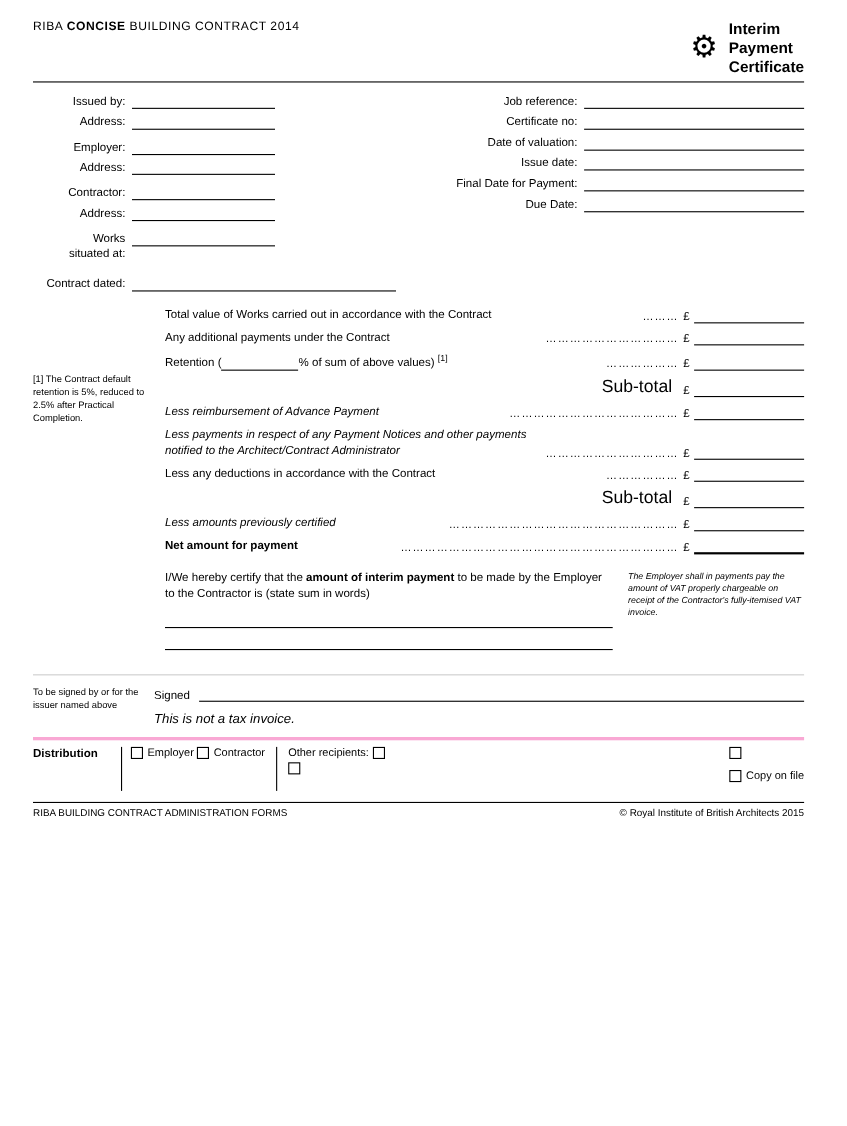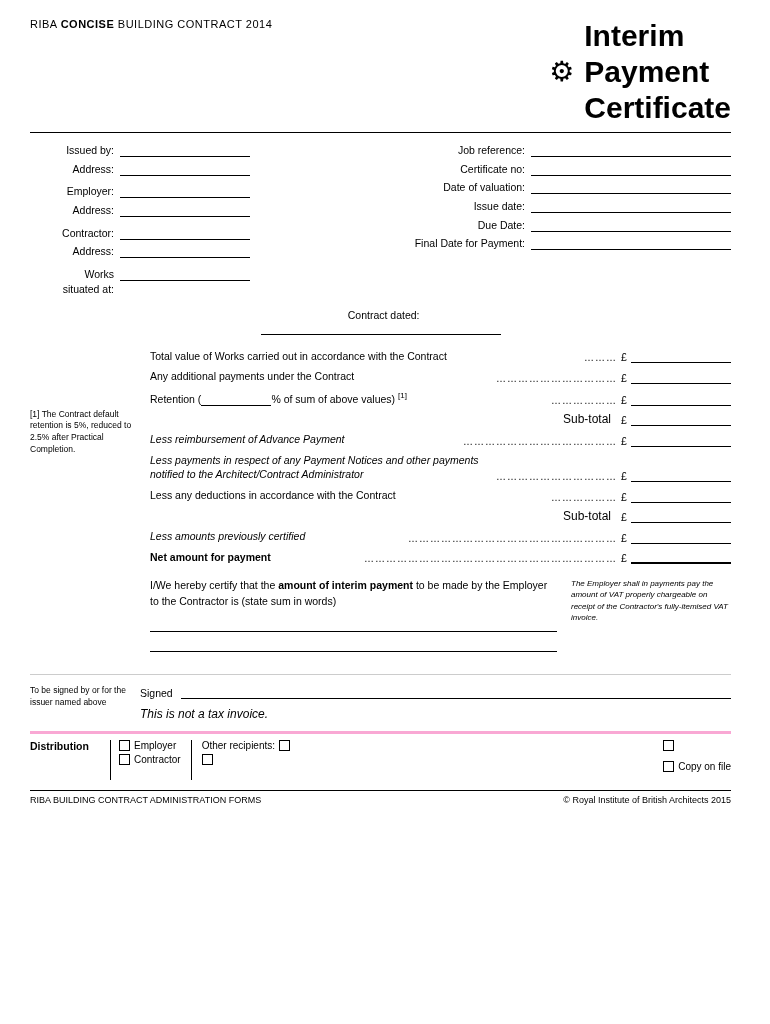--- a/index.html
+++ b/index.html
@@ -37,21 +37,21 @@
     .header-right {
       display: flex;
       align-items: center;
       gap: 10px;
     }
     .logo-icon {
       font-size: 28px;
       line-height: 1;
     }
     .title-text {
-      font-size: 30px;
+      font-size: 14px;
       font-weight: bold;
       line-height: 1.2;
     }
 
     
     .top-fields {
       display: flex;
       gap: 0;
       margin-top: 6px;
     }
@@ -94,21 +94,20 @@
       width: 200px;
       flex: none;
     }
 
     
     .contract-dated-row {
       display: flex;
       align-items: center;
       margin-top: 8px;
       margin-bottom: 14px;
-      flex-direction: column;
     }
     .contract-dated-label {
       font-size: 10.5px;
       width: 90px;
       text-align: right;
       padding-right: 6px;
     }
     .contract-dated-value {
       border-bottom: 1px solid #000;
       width: 240px;
@@ -160,21 +159,21 @@
       height: 14px;
       flex-shrink: 0;
     }
     .subtotal-row {
       display: flex;
       justify-content: flex-end;
       align-items: flex-end;
       margin-bottom: 6px;
     }
     .subtotal-label {
-      font-size: 12px;
+      font-size: 16px;
       margin-right: 6px;
     }
 
     
     .footnote {
       position: absolute;
       left: -120px;
       top: 60px;
       width: 105px;
       font-size: 8.5px;
@@ -276,21 +275,21 @@
     .dist-content {
       display: flex;
       flex: 1;
       gap: 0;
       align-items: flex-start;
       border-left: 1px solid #000;
       padding-left: 8px;
     }
     .dist-group {
       display: flex;
-      flex-direction: column;
+      flex-direction: row;
       gap: 3px;
       margin-right: 10px;
     }
     .dist-item {
       display: flex;
       align-items: center;
       gap: 4px;
       font-size: 10px;
     }
     .checkbox {
@@ -400,25 +399,25 @@
       </div>
       <div class="field-row">
         <span class="field-label">Date of valuation:</span>
         <div class="field-value"></div>
       </div>
       <div class="field-row">
         <span class="field-label">Issue date:</span>
         <div class="field-value"></div>
       </div>
       <div class="field-row">
+        <span class="field-label">Final Date for Payment:</span>
+        <div class="field-value"></div>
+      </div>
+      <div class="field-row">
         <span class="field-label">Due Date:</span>
-        <div class="field-value"></div>
-      </div>
-      <div class="field-row">
-        <span class="field-label">Final Date for Payment:</span>
         <div class="field-value"></div>
       </div>
     </div>
   </div>
 
   <div class="contract-dated-row">
     <span class="contract-dated-label">Contract dated:</span>
     <div class="contract-dated-value"></div>
   </div>
 

